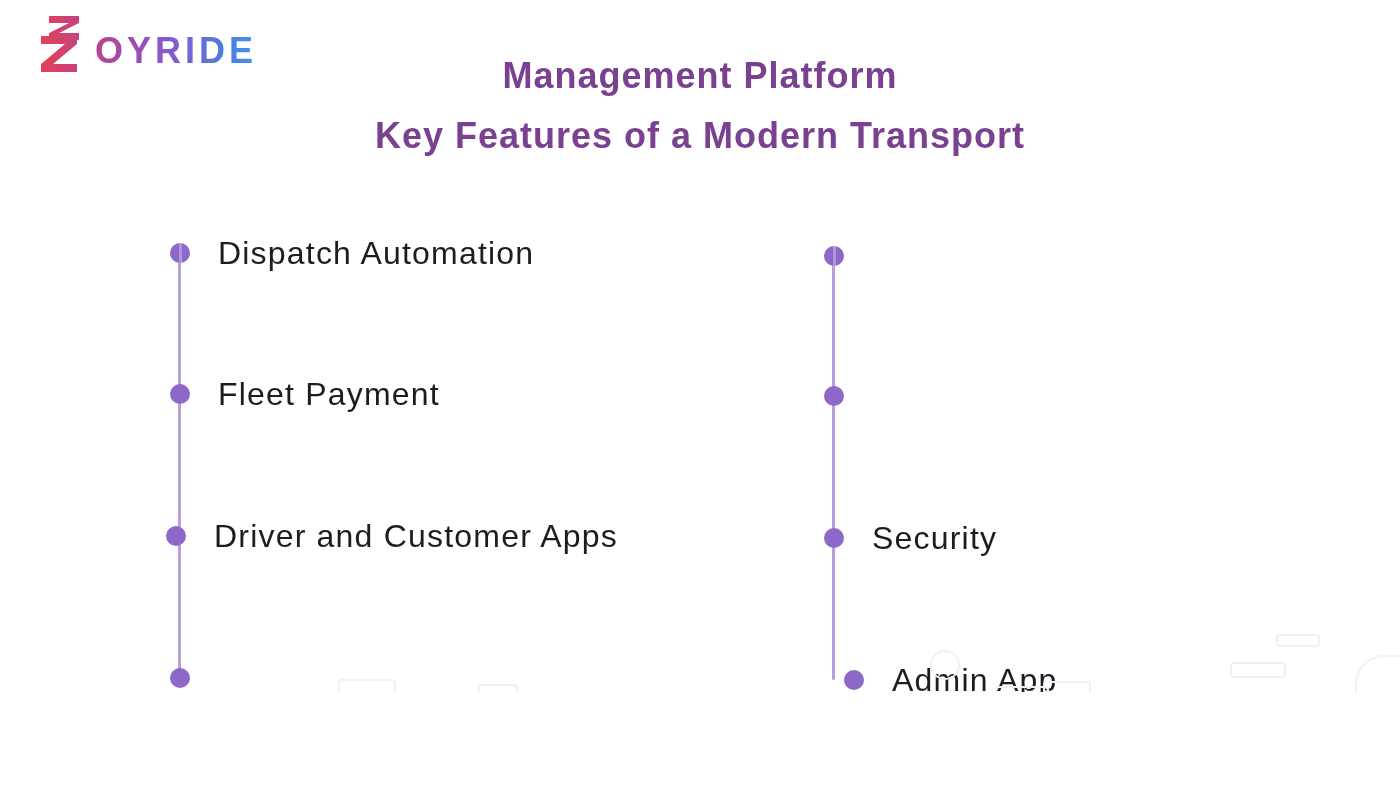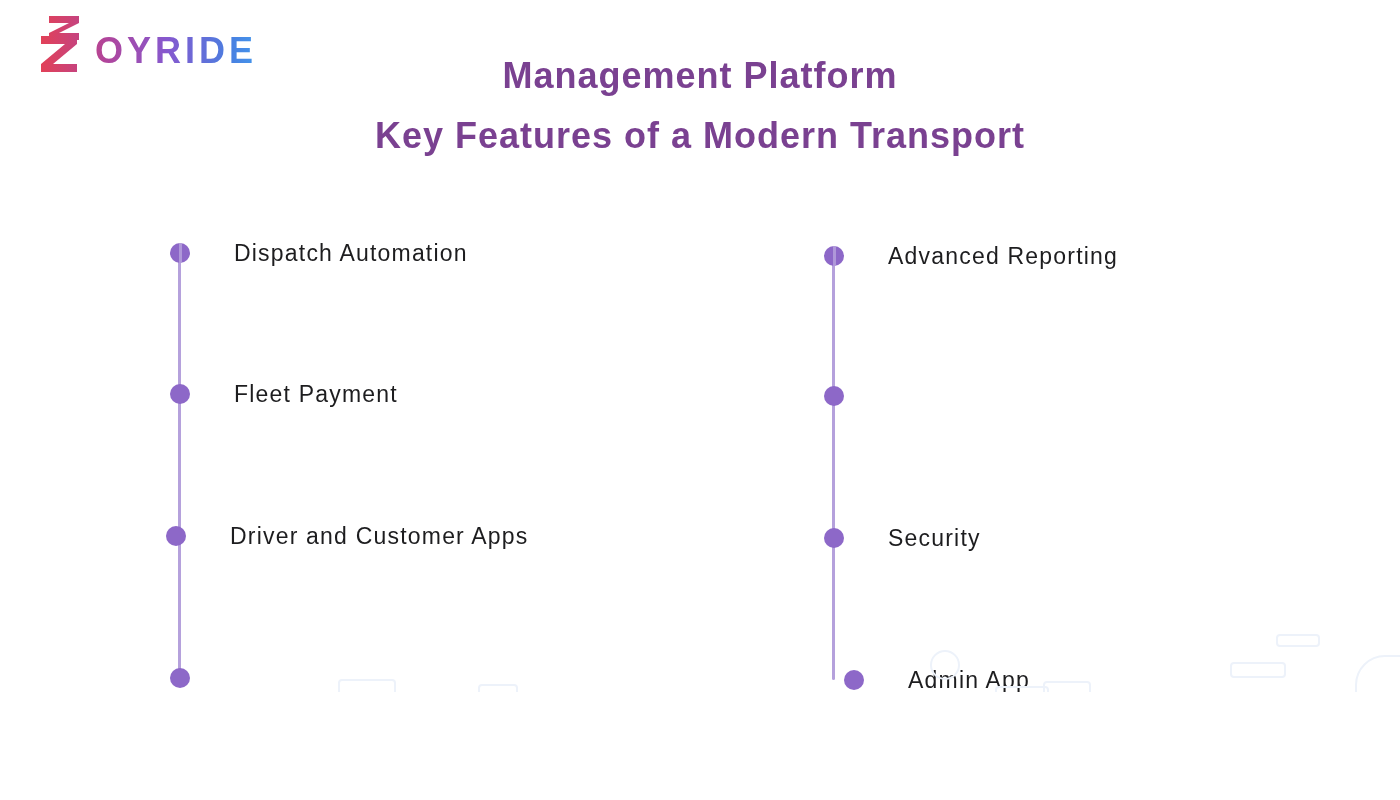--- a/index.html
+++ b/index.html
@@ -63,22 +63,22 @@
   
   .dot.striped::after {
     content: "";
     position: absolute;
     left: 8.5px; top: 0;
     width: 3px; height: 20px;
     background: var(--line-color, #b5a1dc);
     opacity: .85;
   }
   .feature-label {
-    margin-left: 44px;
-    font-size: 23px;
+    margin-left: 28px;
+    font-size: 32px;
     letter-spacing: 1.2px;
     color: var(--text-color, #1d1d1f);
     white-space: nowrap;
   }
 
   
   .wm {
     position: absolute;
     border: 2px solid #edf2fa;
     background: transparent;
@@ -129,21 +129,20 @@
       </div>
       <div class="feature-row" style="left: 166px; top: 516px; justify-content: flex-end;">
         <span class="dot"></span>
         <span class="feature-label">Driver and Customer Apps</span>
       </div>
       <div class="feature-row" style="left: 170px; top: 658px;">
         <span class="dot"></span>
       </div>
       <div class="feature-row" style="left: 824px; top: 236px;">
         <span class="dot striped"></span>
-        <span class="feature-label">Advanced Reporting</span>
       </div>
       <div class="feature-row" style="left: 824px; top: 376px;">
         <span class="dot"></span>
       </div>
       <div class="feature-row" style="left: 824px; top: 518px;">
         <span class="dot"></span>
         <span class="feature-label">Security</span>
       </div>
       <div class="feature-row" style="left: 844px; top: 660px;">
         <span class="dot"></span>

